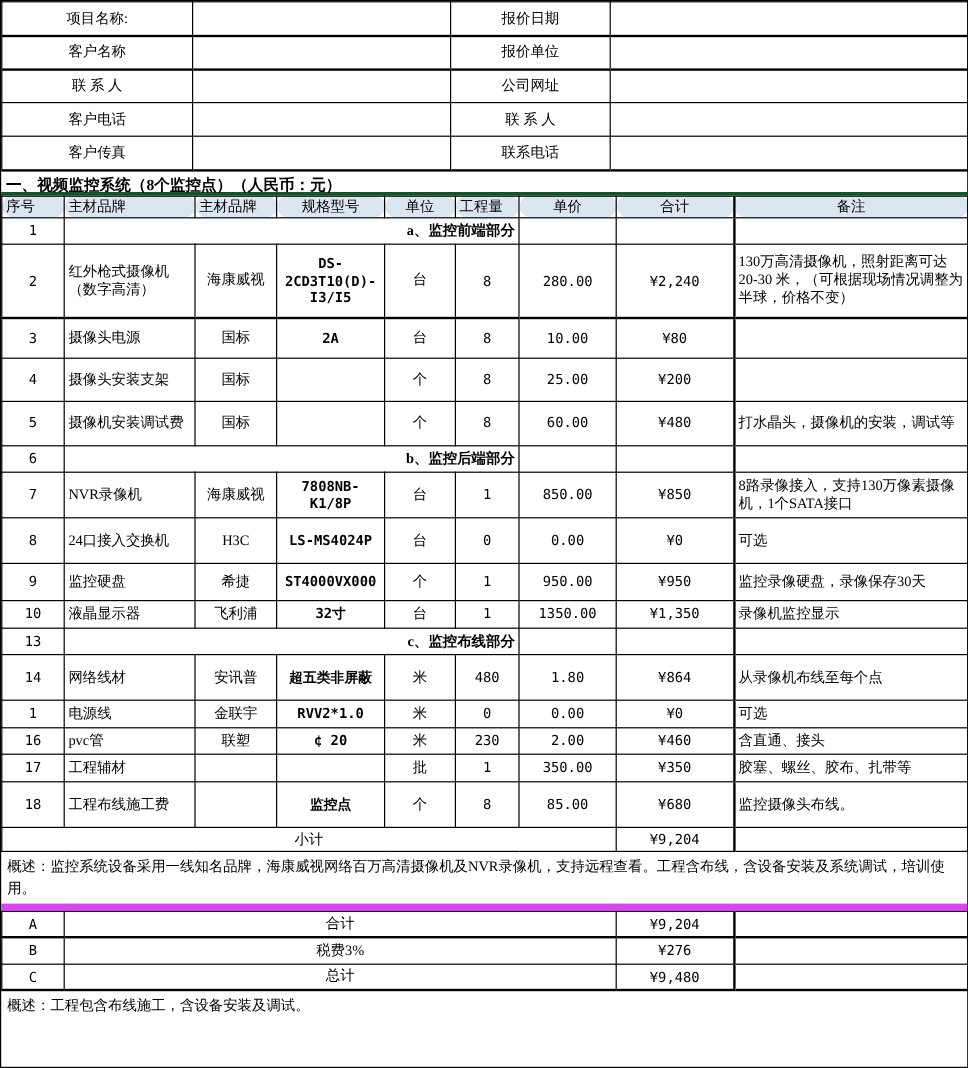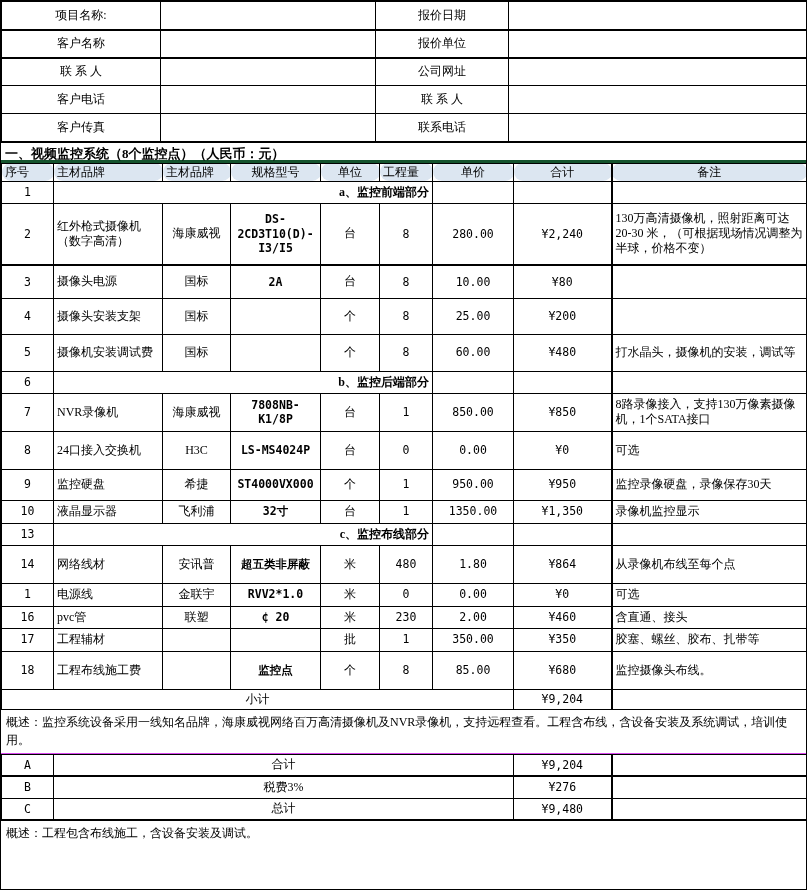--- a/index.html
+++ b/index.html
@@ -16,21 +16,21 @@
   .mono { font-family:"DejaVu Sans Mono",monospace; font-size:11.5px; }
   .pre { white-space:pre-line;font-weight:bold; }
   .bb2 { border-bottom-width:2px !important; }
   .thickL { border-left-width:2px !important; }
   .topform td { height:28px;margin-left:35px; }
   .title-bar {
     font-weight:bold; font-size:13px; padding:2px 4px; height:20px;
     border-bottom:3px solid #14532d; text-align:left;
   }
   .head td { background:#dce6f1; height:16px;border-radius:11px; }
-  .note-block { padding:3px 5px; line-height:1.55; text-align:left; border-bottom:1px solid #d946ef; }
+  .note-block { padding:3px 5px; line-height:1.55; text-align:left; border-bottom:6px solid #d946ef; }
   .note-block.last { border-bottom:none; min-height:26px; }
   .items td { }
   .sec-label { font-weight:bold; text-align:right; }
   .name-cell { text-align:left; }
   .remark-cell { text-align:left; border-left-width:2px; }
 </style>
 </head>
 <body>
 
 <div class="sheet">

